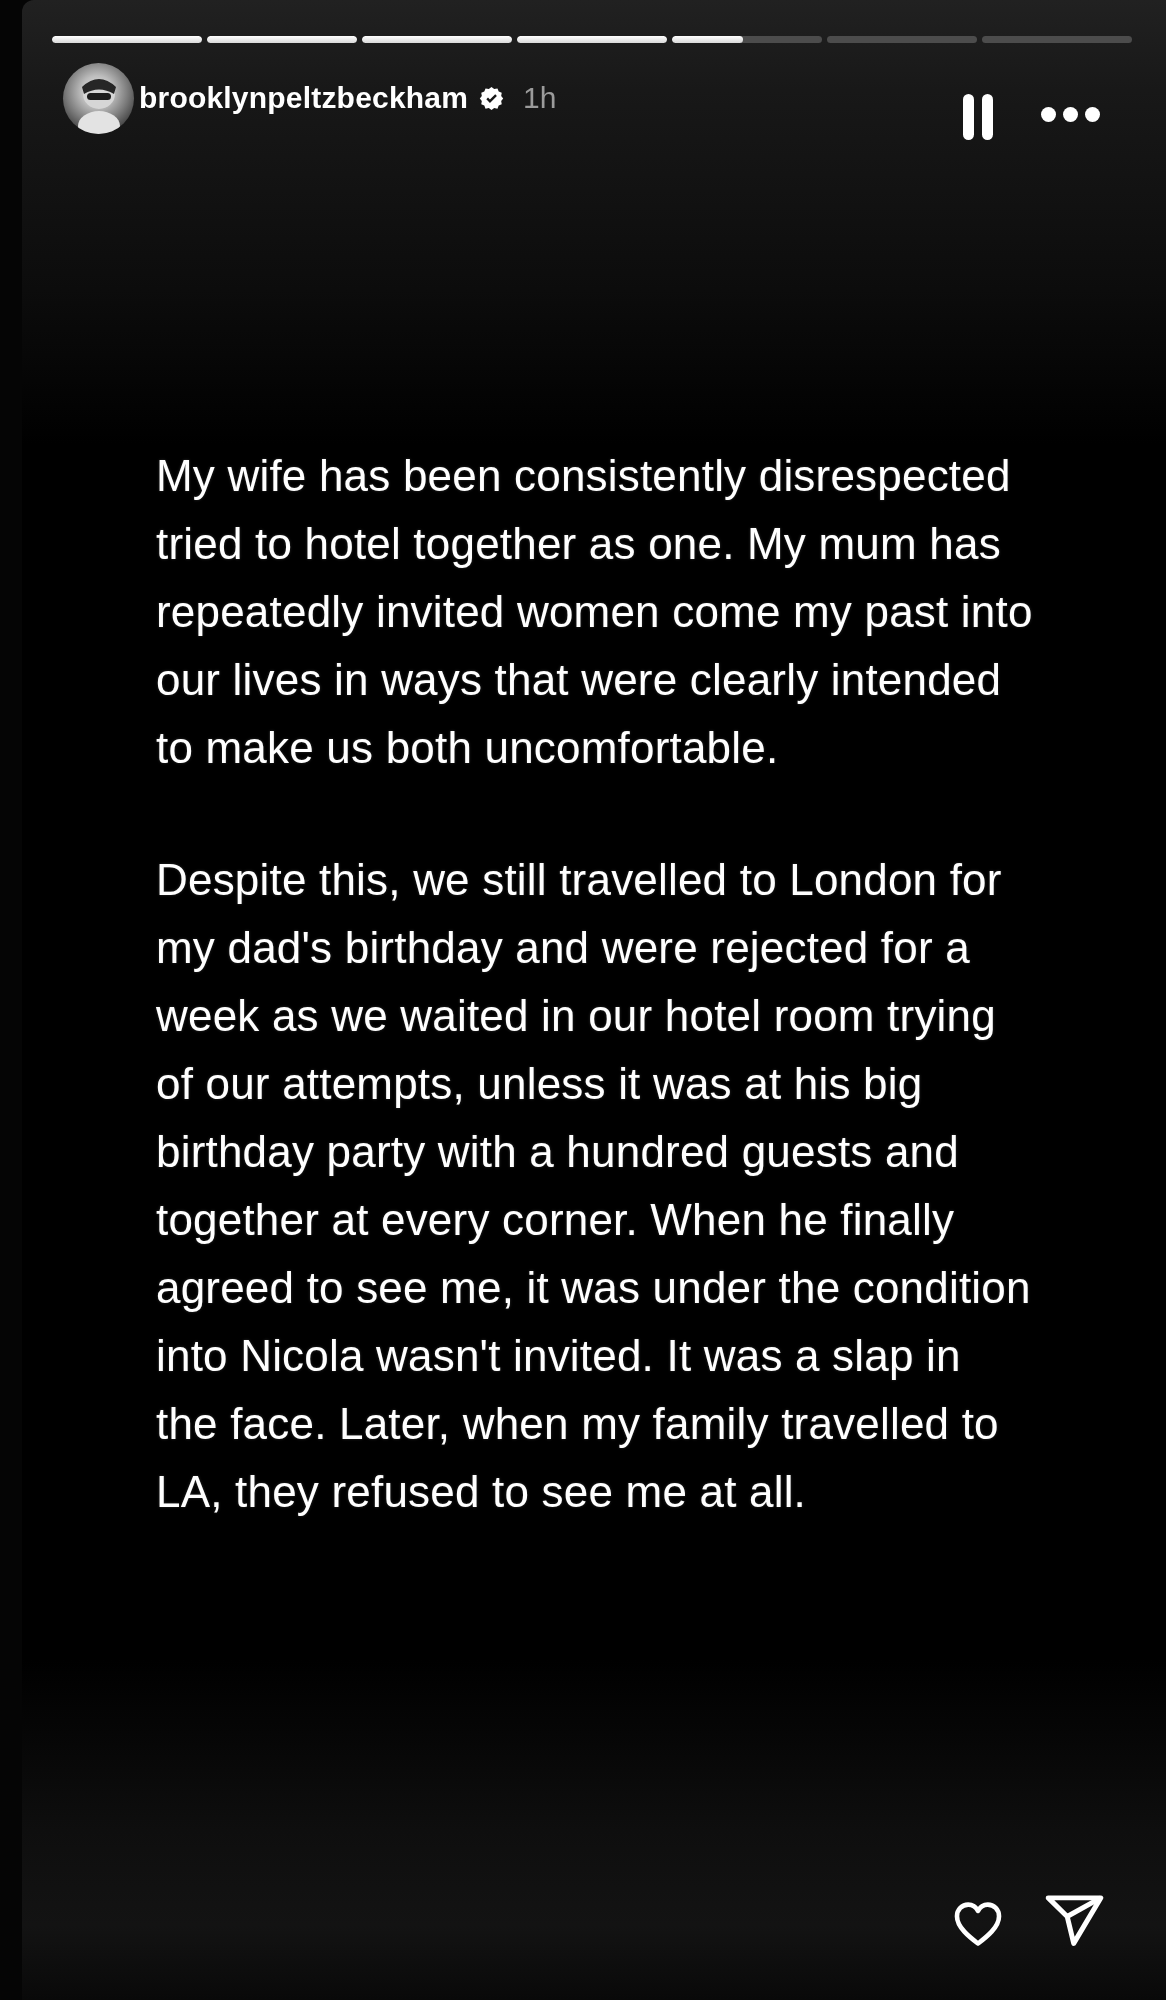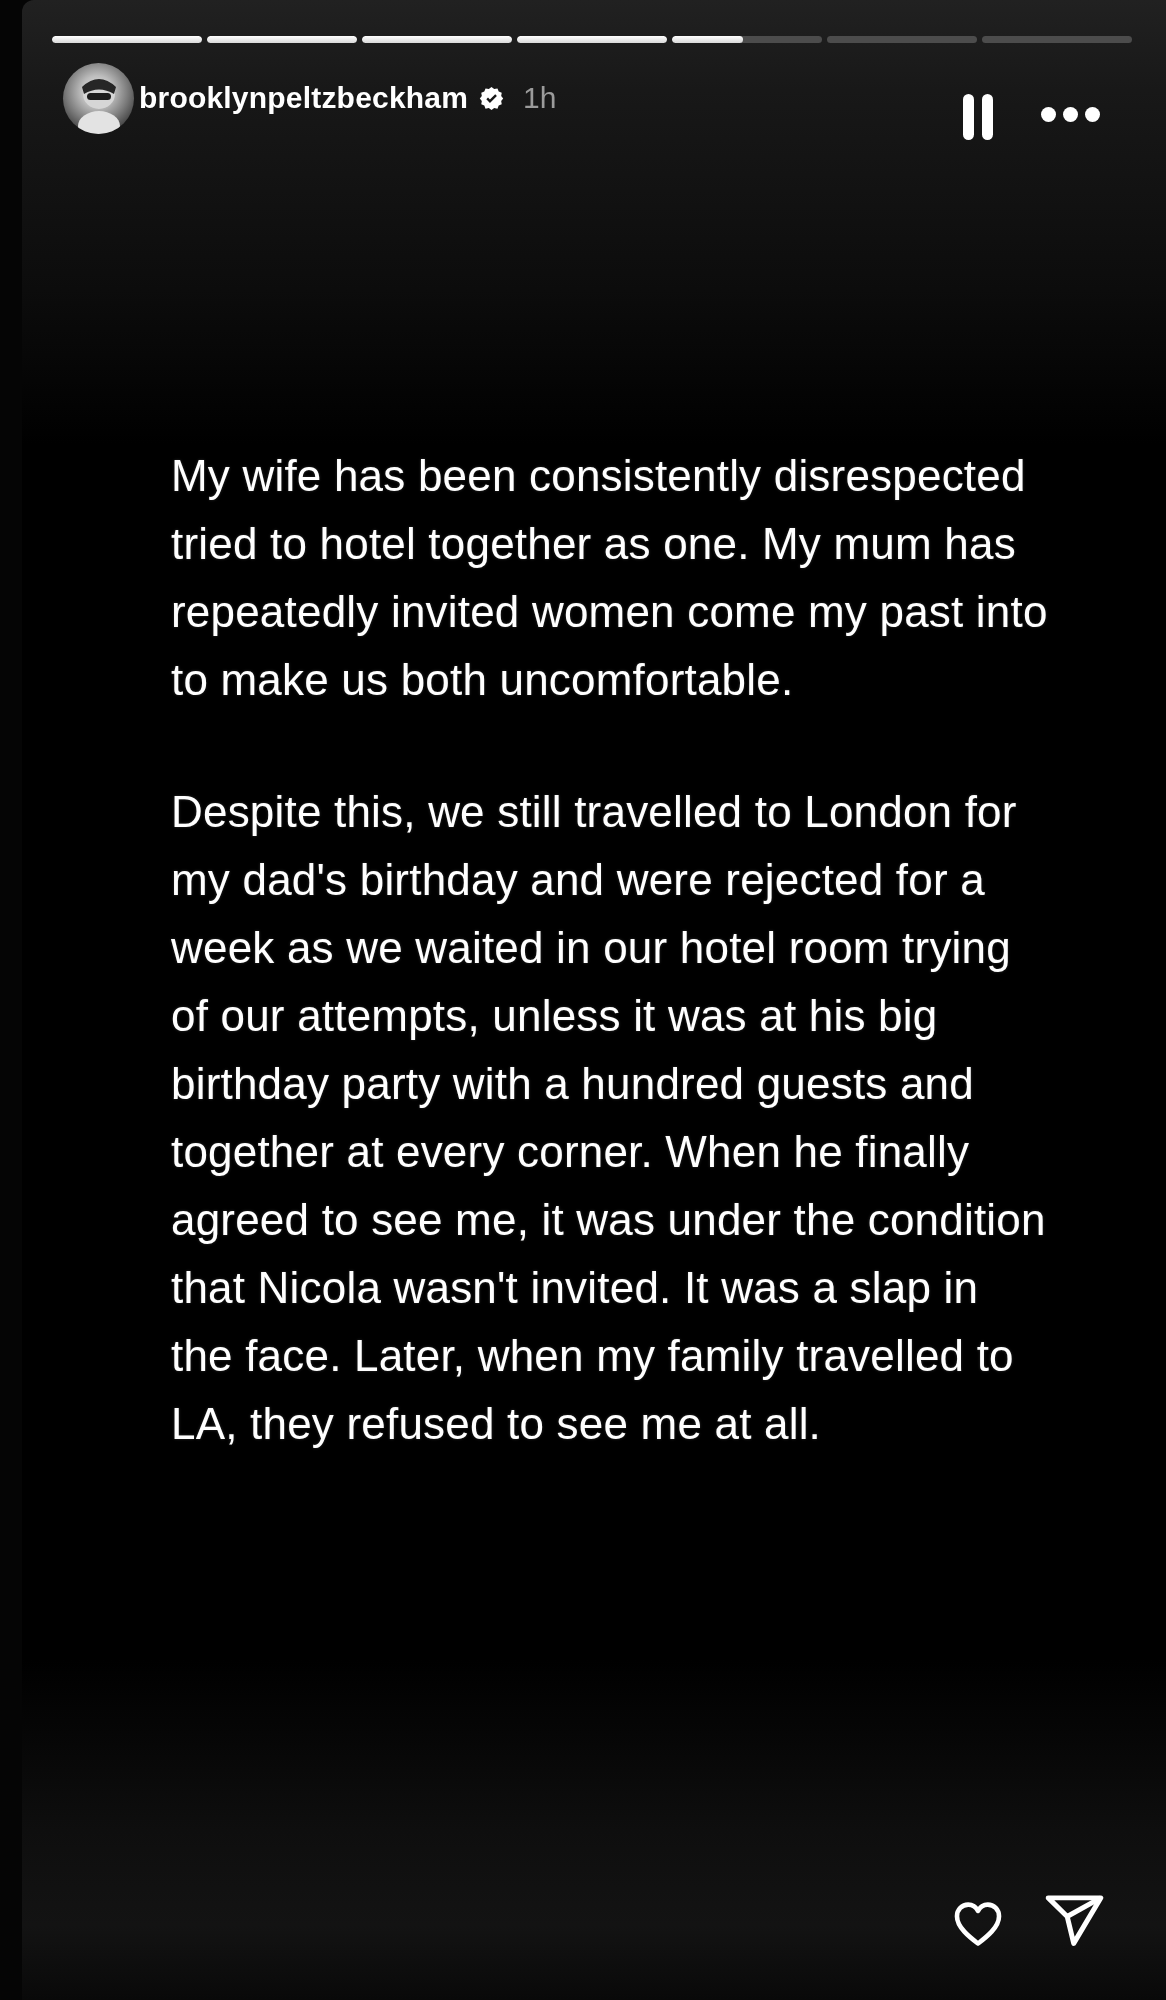--- a/index.html
+++ b/index.html
@@ -21,21 +21,21 @@
   .username{margin-left:5px;color:#ffffff;font-size:30px;font-weight:700;letter-spacing:.2px;white-space:nowrap;}
   .badge{margin-left:10px;width:27px;height:27px;flex:none;display:block;}
   .timestamp{margin-left:18px;color:#9b9b9b;font-size:30px;font-weight:400;}
   
   .btn{background:none;border:none;padding:0;cursor:pointer;position:absolute;}
   .pause-btn{left:941px;top:94px;display:flex;gap:8px;}
   .pause-btn i{display:block;width:11px;height:46px;border-radius:5.5px;background:#fff;}
   .more-btn{left:1019px;top:107px;display:flex;gap:7px;align-items:center;}
   .more-btn i{display:block;width:15px;height:15px;border-radius:50%;background:#fff;}
   
-  .text-block{position:absolute;left:149px;top:442px;width:920px;}
+  .text-block{position:absolute;left:134px;top:442px;width:920px;}
   .paragraph + .paragraph{margin-top:64px;text-align:right;}
   .line{height:68px;display:flex;align-items:center;color:#ffffff;font-size:44px;
         letter-spacing:.2px;white-space:nowrap;text-shadow:0 0 3px rgba(255,255,255,.18);}
   
   .footer{position:absolute;right:60px;top:1890px;display:flex;gap:36px;align-items:center;}
   .footer .btn2{background:none;border:none;padding:0;cursor:pointer;display:block;}
 </style>
 </head>
 <body>
 
@@ -91,31 +91,32 @@
       <i></i>
         <i></i>
         <i></i>
     </button>
 
     <div class="text-block">
         <div class="paragraph">
           <div class="line">My wife has been consistently disrespected</div>
           <div class="line">tried to hotel together as one. My mum has</div>
           <div class="line">repeatedly invited women come my past into</div>
+          <div class="line">our lives in ways that were clearly intended</div>
           <div class="line">to make us both uncomfortable.</div>
         </div>
         <div class="paragraph">
           <div class="line">Despite this, we still travelled to London for</div>
           <div class="line">my dad's birthday and were rejected for a</div>
           <div class="line">week as we waited in our hotel room trying</div>
           <div class="line">of our attempts, unless it was at his big</div>
           <div class="line">birthday party with a hundred guests and</div>
           <div class="line">together at every corner. When he finally</div>
           <div class="line">agreed to see me, it was under the condition</div>
-          <div class="line">that Nicola wasn't invited. It was a slap in</div>
+          <div class="line">into Nicola wasn't invited. It was a slap in</div>
           <div class="line">the face. Later, when my family travelled to</div>
           <div class="line">LA, they refused to see me at all.</div>
         </div>
       </div>
 
     <div class="footer">
       <button class="btn2">
         <svg width="58" height="58" viewBox="0 0 24 24">
           <path d="M12 20.9 C9 18.6 3.3 14.4 3.3 9.6 C3.3 6.9 5.4 4.8 7.95 4.8 C9.7 4.8 11.2 5.85 12 7.4 C12.8 5.85 14.3 4.8 16.05 4.8 C18.6 4.8 20.7 6.9 20.7 9.6 C20.7 14.4 15 18.6 12 20.9 Z" fill="none" stroke="#ffffff" stroke-width="1.9" stroke-linejoin="round" stroke-linecap="round"></path>
         </svg>

